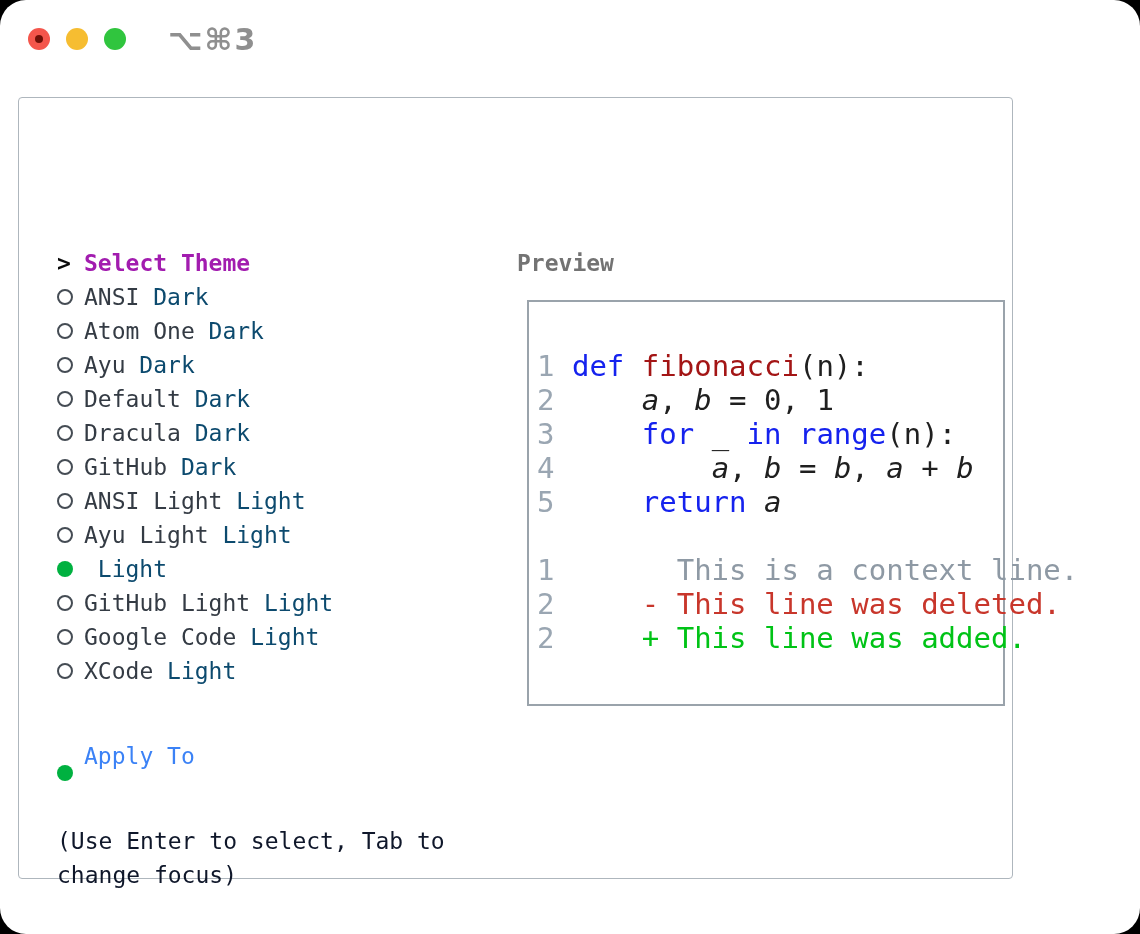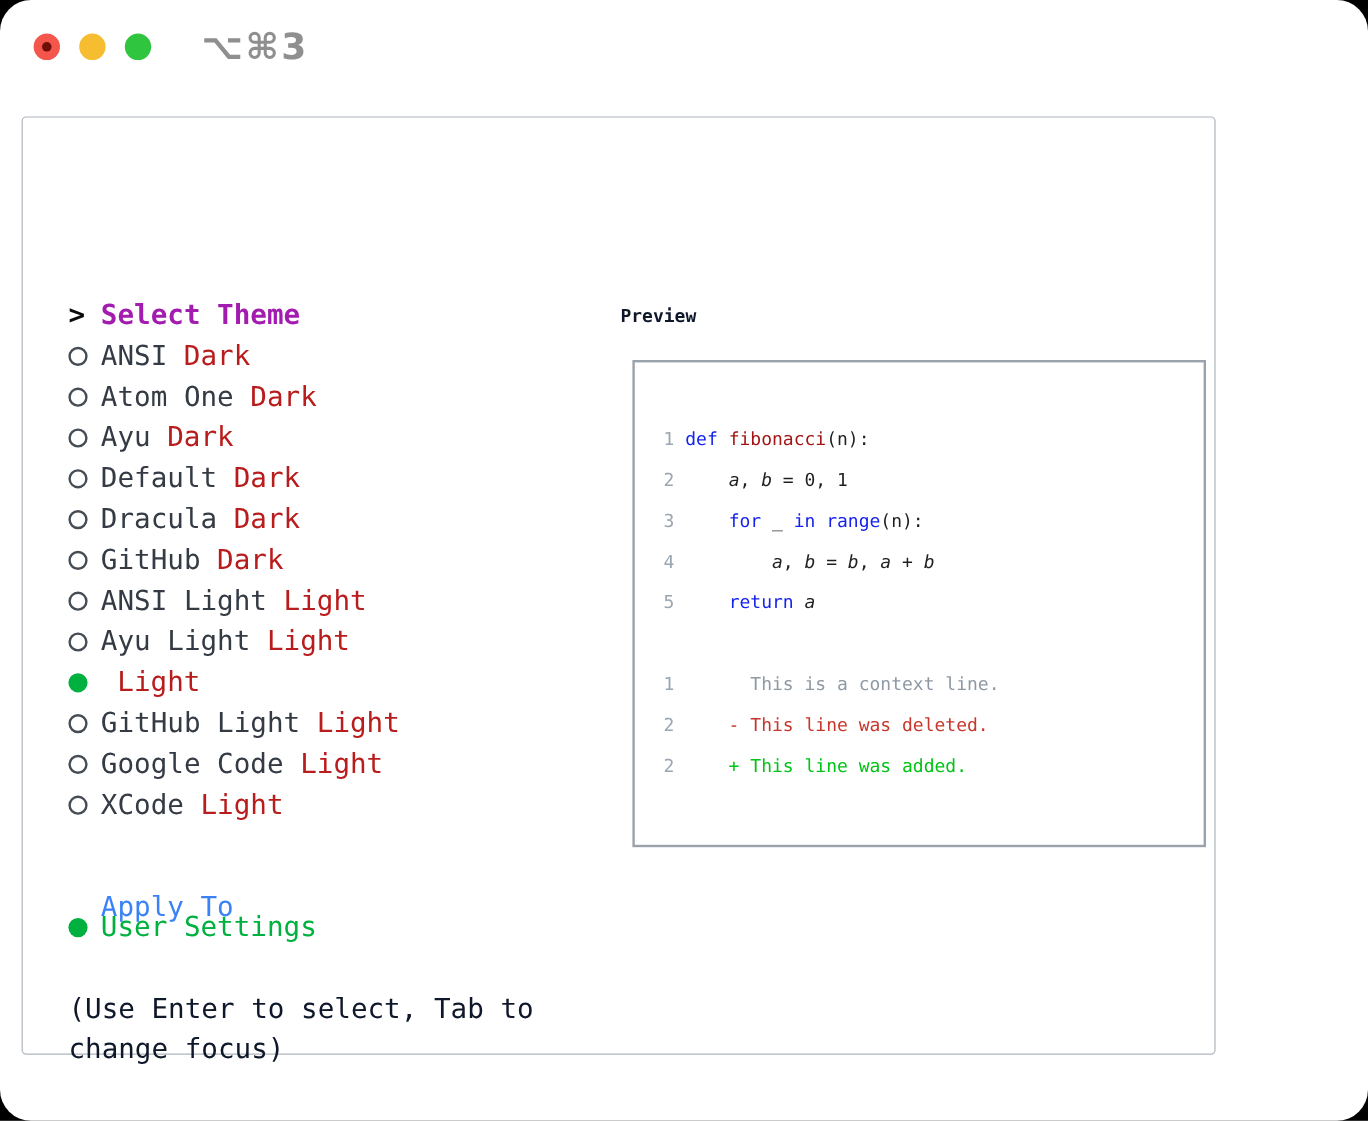--- a/index.html
+++ b/index.html
@@ -36,40 +36,40 @@
     font-size:23px;line-height:34px;color:#343b44;
   }
   .row{display:flex;align-items:center;height:34px;white-space:nowrap;}
   .marker{flex:0 0 27px;width:27px;display:flex;align-items:center;}
   .radio{width:12px;height:12px;border:2px solid #454c54;border-radius:50%;box-sizing:content-box;}
   .radio.sel{width:16px;height:16px;border:none;background:#00b140;}
   .caret{color:#0a0a0a;font-weight:700;}
   .hdr-text{font-weight:700;color:#a21caf;}
   .theme-name{color:#343b44;}
   .row.sel .theme-name{color:#00b140;}
-  .variant{color:#b91c1c;margin-left:13.8px;}
+  .variant{color:#0c4a6e;margin-left:13.8px;}
   .apply-hdr{margin-top:34px;}
   .apply-hdr .hdr-text{font-weight:400;color:#3b82f6;margin-top:33px;}
   .hint{
     margin-top:34px;color:#0f172a;white-space:normal;
     font-size:23px;line-height:34px;width:432px;
   }
   
   .preview-label{
     position:absolute;left:498px;top:148px;height:34px;line-height:34px;
-    font-size:15px;font-weight:700;color:#0f172a;
+    font-size:23px;font-weight:700;color:#737373;
   }
   .preview-box{
     position:absolute;left:508px;top:202px;width:474px;height:402px;
     border:2px solid #9aa3ab;background:#fff;
   }
   .preview-box pre{
-    margin:0;padding:47px 0 0 24px;
+    margin:0;padding:47px 0 0 8px;
     font-family:"DejaVu Sans Mono","Liberation Mono",monospace;
-    font-size:15px;line-height:34px;color:#1f1f1f;
+    font-size:29px;line-height:34px;color:#1f1f1f;
   }
   .ln{color:#9aa6b2;}
   .kw{color:#1522ee;}
   .fn{color:#a31515;}
   .pl{color:#1f1f1f;}
   .id{color:#1f1f1f;font-style:italic;}
   .ctx{color:#8e99a4;}
   .del{color:#c8362b;}
   .add{color:#00c316;}
 </style>
@@ -184,21 +184,20 @@
       <div class="row apply-hdr">
         <span class="marker"></span>
         <span class="hdr-text">Apply To</span>
       </div>
 
       <div id="apply-list">
           <div class="row sel">
             <span class="marker">
               <span class="radio sel"></span>
             </span>
-            <span class="theme-name">User Settings</span>
           </div>
         </div>
 
       <div class="hint">(Use Enter to select, Tab to change focus)</div>
     </div>
 
     <div class="preview-label">Preview</div>
 
     <div class="preview-box">
       <pre id="preview-code"><span class="ln">1</span> <span class="kw">def</span><span class="pl"> </span><span class="fn">fibonacci</span><span class="pl">(n):</span>

